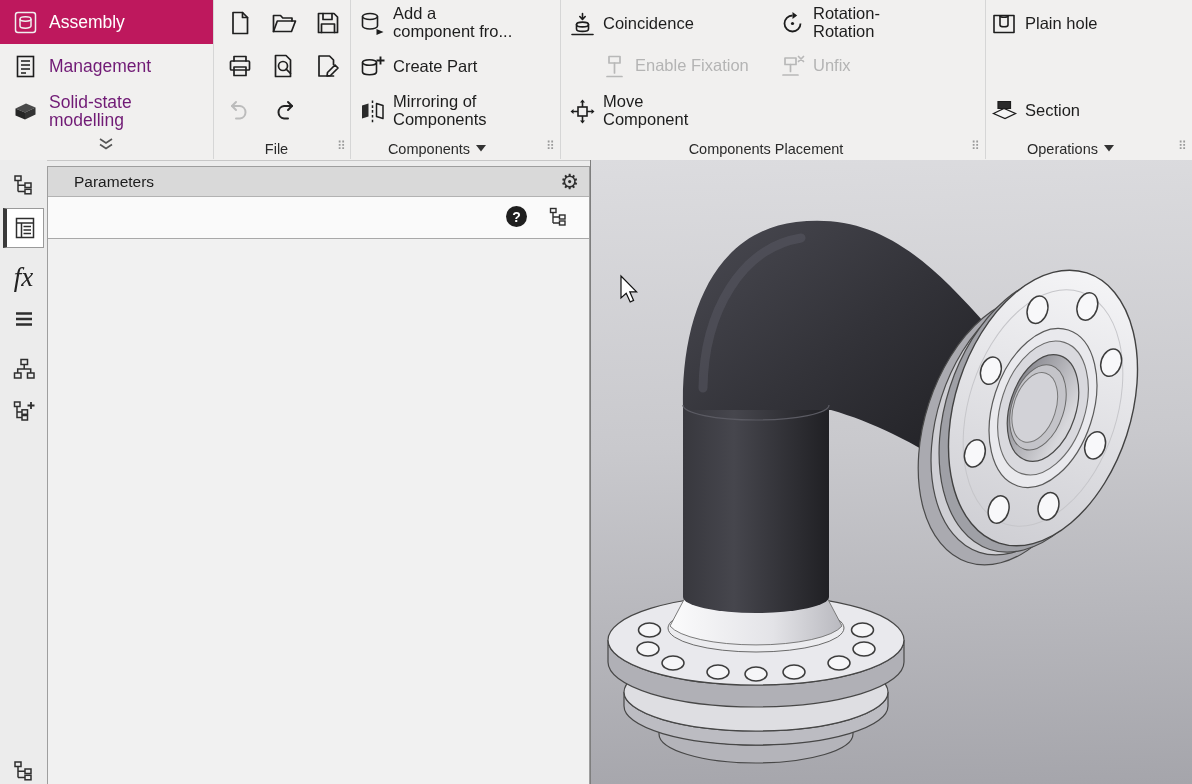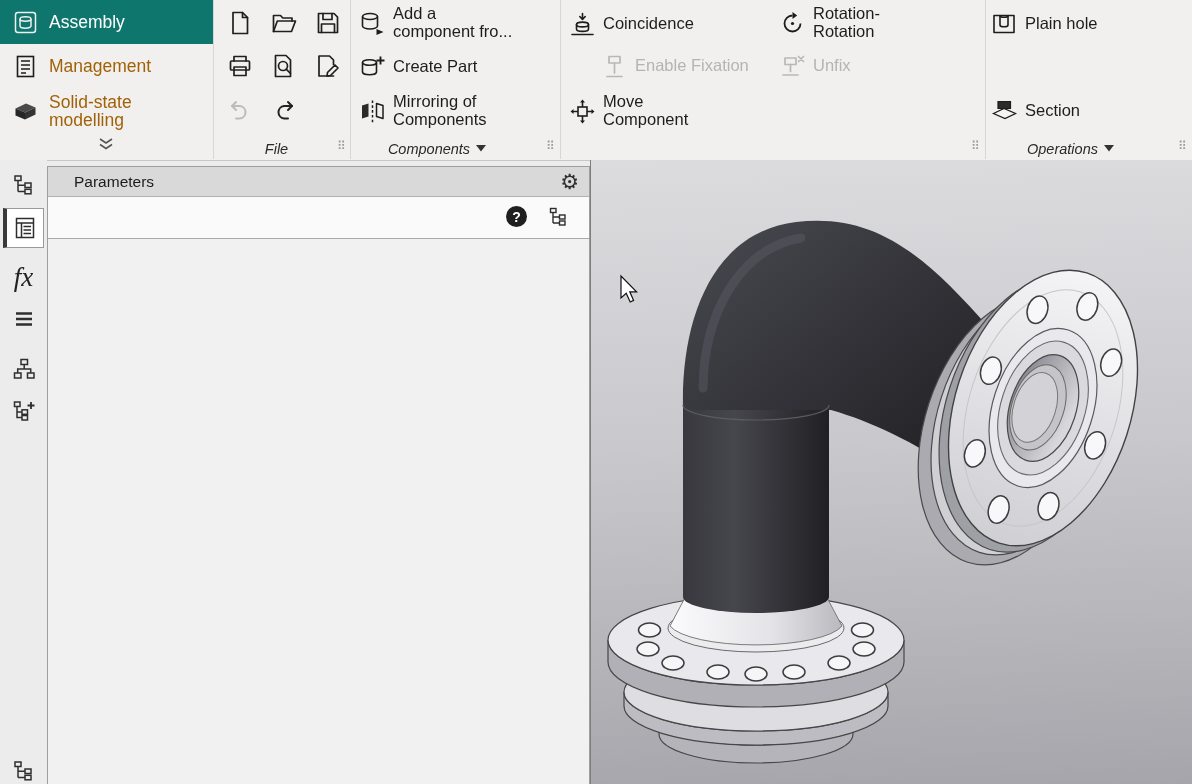--- a/index.html
+++ b/index.html
@@ -1,29 +1,29 @@
 <!DOCTYPE html>
 <html><head>
 <meta charset="utf-8">
 <style>
   html,body{margin:0;padding:0;}
   body{width:1192px;height:784px;overflow:hidden;font-family:"Liberation Sans",sans-serif;background:#ececec;position:relative;}
   
   .ribbon{position:absolute;left:0;top:0;width:1192px;height:160px;background:#f1f0ef;border-bottom:1px solid #c7c7c7;}
   .vsep{position:absolute;top:0;height:159px;width:1px;background:#d6d6d6;}
-  .tab{position:absolute;left:0;width:213px;height:44px;display:flex;align-items:center;gap:11px;padding-left:13px;box-sizing:border-box;font-size:17.5px;color:#a16207;cursor:default;}
-  .tab.active{background:#0f766e;color:#ffffff;}
+  .tab{position:absolute;left:0;width:213px;height:44px;display:flex;align-items:center;gap:11px;padding-left:13px;box-sizing:border-box;font-size:17.5px;color:#701a75;cursor:default;}
+  .tab.active{background:#be185d;color:#ffffff;}
   .tablabel{white-space:pre-line;line-height:1.05;}
   .collapse{position:absolute;left:92px;top:135px;width:28px;height:18px;display:flex;align-items:center;justify-content:center;}
   .icbtn{position:absolute;width:38px;height:38px;display:flex;align-items:center;justify-content:center;}
   .btn{position:absolute;display:flex;align-items:center;gap:7px;font-size:16.5px;color:#1d1d1d;cursor:default;line-height:1.07;}
   .btn .ic{flex:0 0 auto;width:28px;height:28px;display:flex;align-items:center;justify-content:center;}
   .btn .lbl{white-space:pre-line;}
   .btn.dis{color:#b4b4b4;}
-  .grplabel{position:absolute;top:138px;height:21px;display:flex;align-items:center;justify-content:center;gap:6px;font-size:14.5px;color:#2a2a2a;font-style:italic;}
+  .grplabel{position:absolute;top:138px;height:21px;display:flex;align-items:center;justify-content:center;gap:6px;font-size:14.5px;color:#2a2a2a;}
   .handle{position:absolute;top:140px;font-size:12px;color:#9a9a9a;line-height:1;}
   .caret{display:inline-block;}
   svg.ic-s{stroke:#1f1f1f;fill:none;stroke-width:1.7;stroke-linejoin:round;stroke-linecap:round;}
   
   .lstrip{position:absolute;left:0;top:160px;width:47px;height:624px;background:#ececec;}
   .stripbtn{position:absolute;left:3px;width:41px;height:38px;display:flex;align-items:center;justify-content:center;}
   .stripbtn.sel{background:#ffffff;border:1px solid #9a9a9a;border-left:4px solid #3a3a3a;height:40px;box-sizing:border-box;}
   .fxtxt{font-family:"Liberation Serif",serif;font-style:italic;font-size:27px;color:#222;}
   
   .panel{position:absolute;left:47px;top:166px;width:543px;height:618px;background:#f1f1f1;border:1px solid #9e9e9e;border-bottom:none;box-sizing:border-box;}
@@ -241,20 +241,23 @@
   <div class="handle" style="left:337px">⠿</div>
 
   <div class="grplabel" style="left:352px;width:170px">
     <span>Components</span>
     <svg class="caret" width="10" height="7">
         <path d="M0,0 H10 L5,6.5 Z" fill="#333"></path>
       </svg>
   </div>
   <div class="handle" style="left:546px">⠿</div>
 
+  <div class="grplabel" style="left:562px;width:408px">
+      <span>Components Placement</span>
+    </div>
   <div class="handle" style="left:971px">⠿</div>
 
   <div class="grplabel" style="left:988px;width:165px">
     <span>Operations</span>
     <svg class="caret" width="10" height="7">
         <path d="M0,0 H10 L5,6.5 Z" fill="#333"></path>
       </svg>
   </div>
   <div class="handle" style="left:1178px">⠿</div>
 </div>

